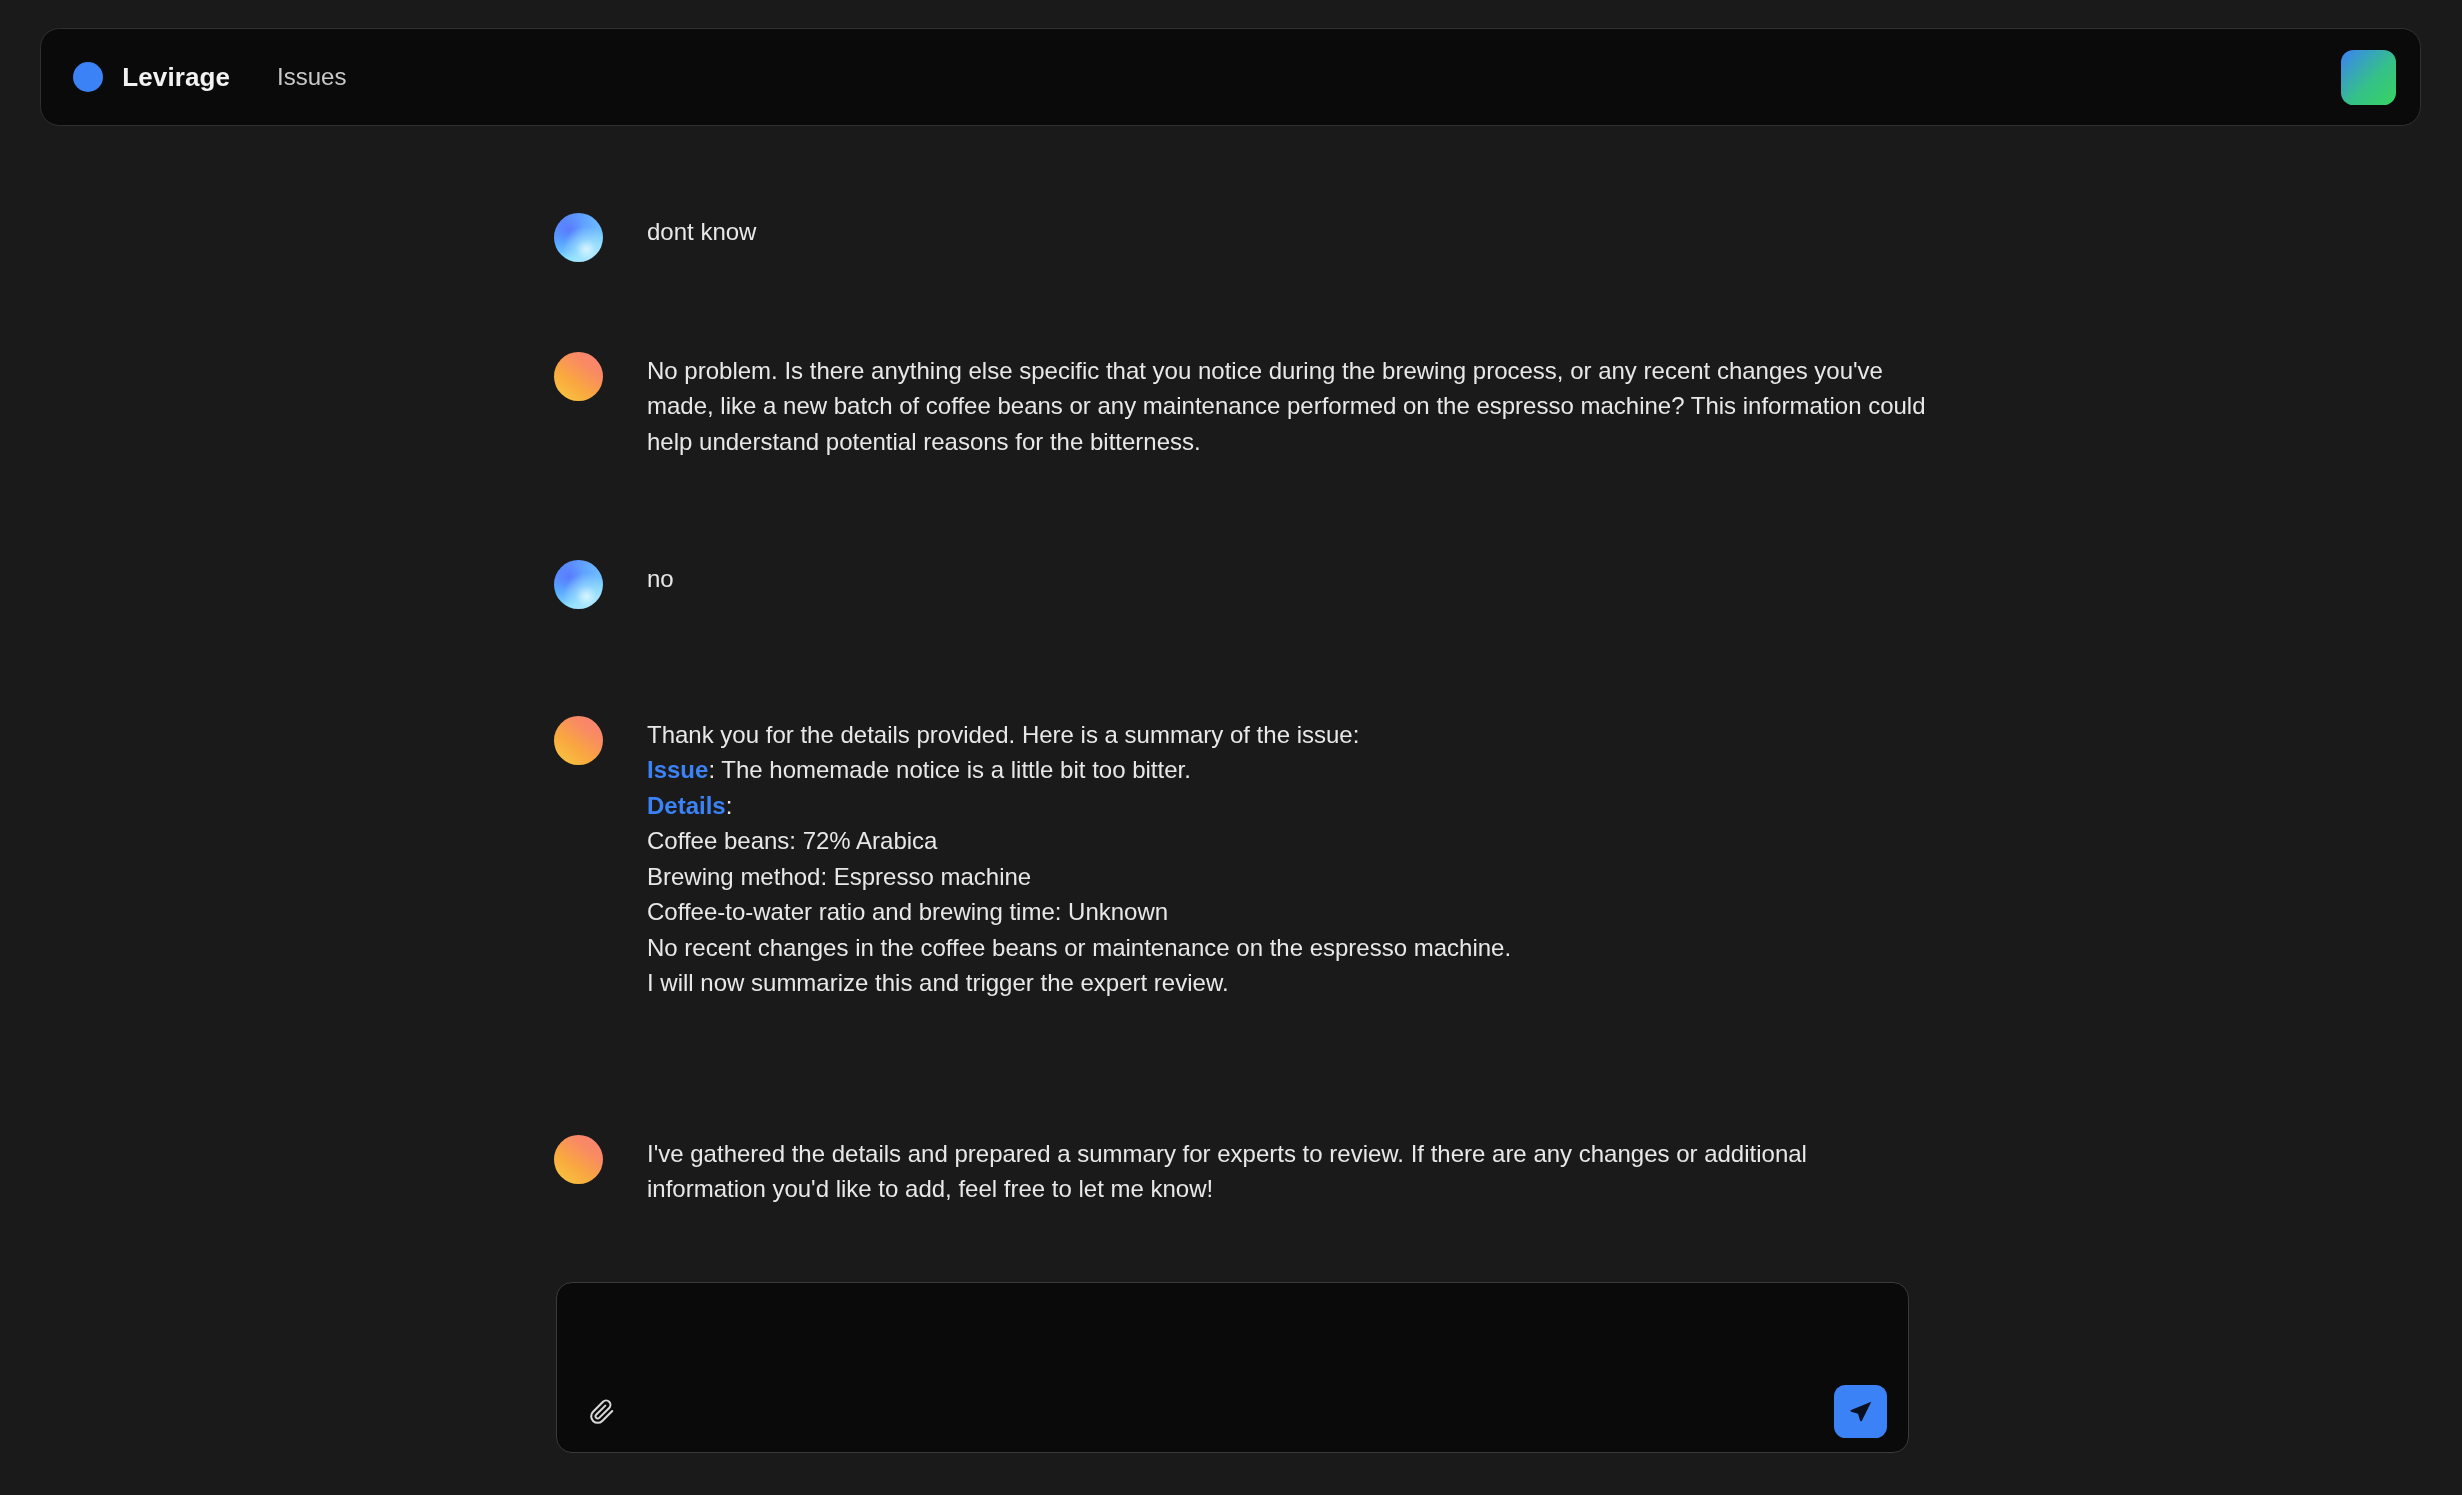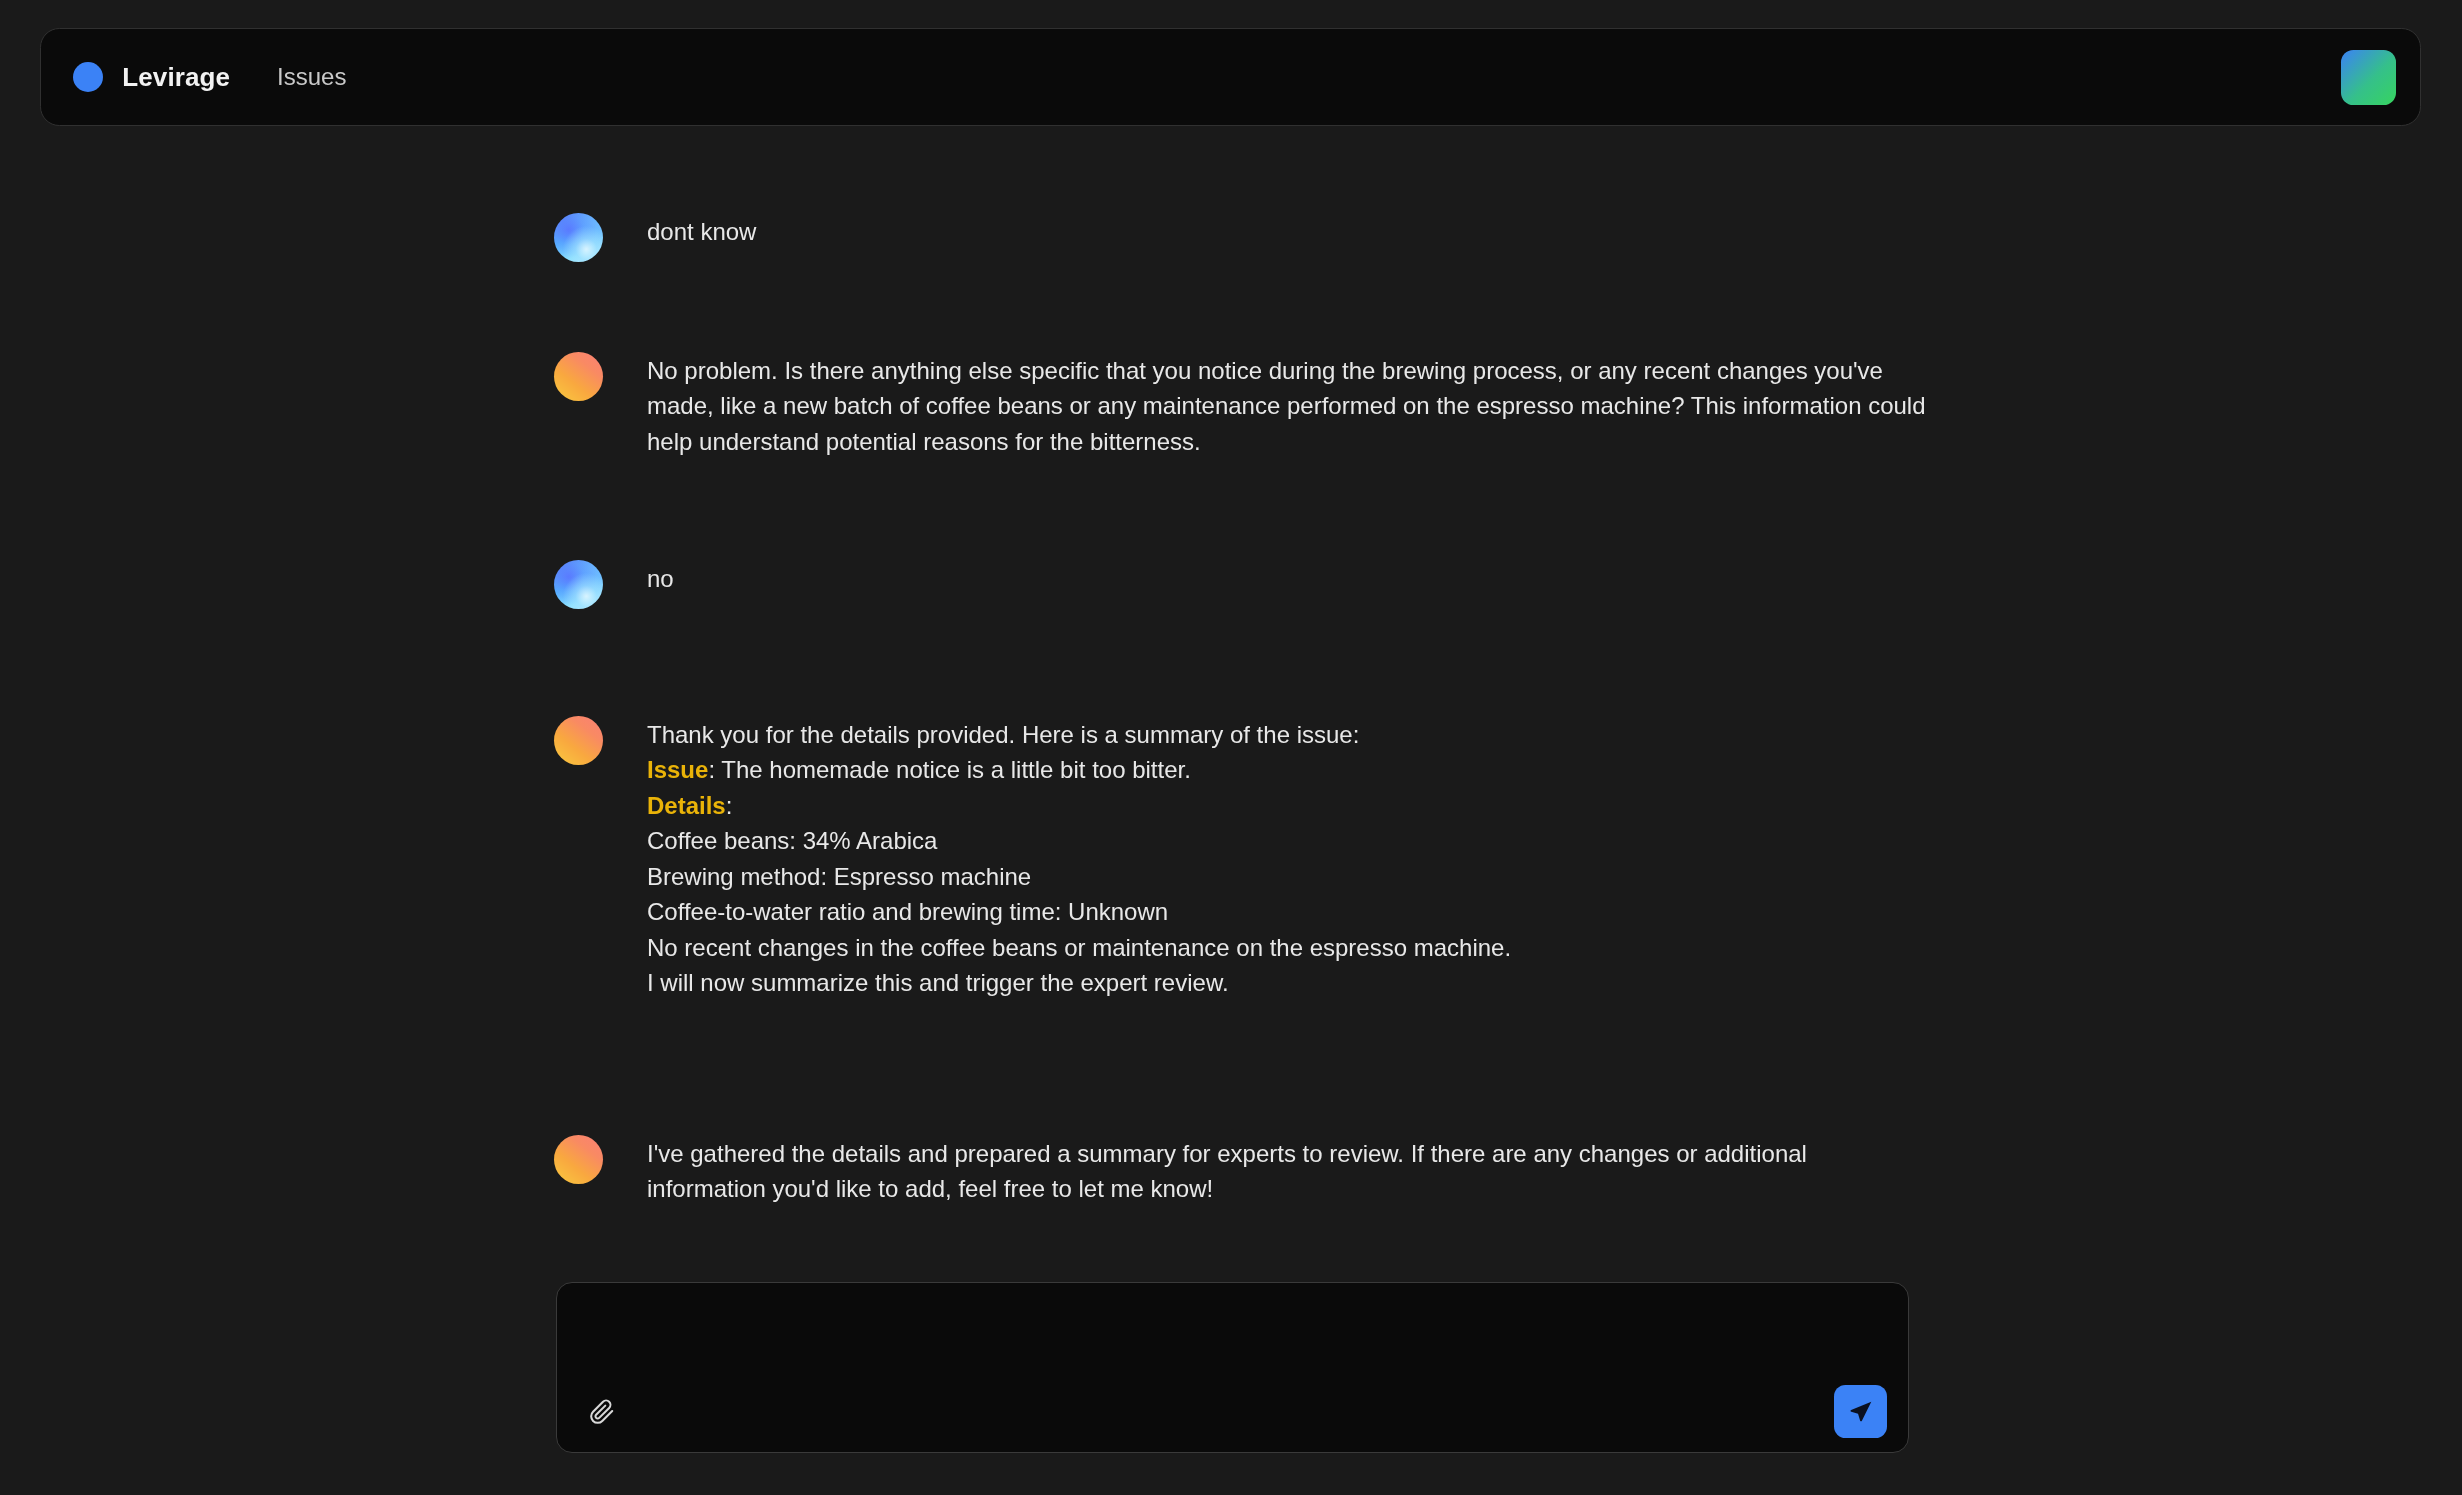--- a/index.html
+++ b/index.html
@@ -125,21 +125,21 @@
   }
 
   .msg-body {
     font-size: 24px;
     line-height: 1.48;
     color: #e8e8e8;
     padding-top: 2.6px;
   }
 
   .msg-body.narrow { max-width: 1319px; }
-  .msg-body b { font-weight: bold; color: #eab308; }
+  .msg-body b { font-weight: bold; color: #3b82f6; }
 
   
   .m1 { position: absolute; top: 77px;   left: 0; }
   .m2 { position: absolute; top: 211px;  left: 0; }
   .m3 { position: absolute; top: 350px;  left: 0; }
   .m4 { position: absolute; top: 558px;  left: 0; }
   .m5 { position: absolute; top: 714px;  left: 0; }
   .m6 { position: absolute; top: 1133px; left: 0; }
 
   
@@ -234,21 +234,21 @@
         <div class="msg-avatar user"></div>
         <div class="msg-body narrow">no</div>
       </div>
 
       <div class="msg m5">
         <div class="msg-avatar assistant"></div>
         <div class="msg-body narrow">
           <div>Thank you for the details provided. Here is a summary of the issue:</div>
           <div><b>Issue</b><span>: The homemade notice is a little bit too bitter.</span></div>
           <div><b>Details</b><span>:</span></div>
-          <div>Coffee beans: 34% Arabica</div>
+          <div>Coffee beans: 72% Arabica</div>
           <div>Brewing method: Espresso machine</div>
           <div>Coffee-to-water ratio and brewing time: Unknown</div>
           <div>No recent changes in the coffee beans or maintenance on the espresso machine.</div>
           <div>I will now summarize this and trigger the expert review.</div>
         </div>
       </div>
 
       <div class="msg m6">
         <div class="msg-avatar assistant"></div>
         <div class="msg-body narrow">I've gathered the details and prepared a summary for experts to review. If there are any changes or additional information you'd like to add, feel free to let me know!</div>

